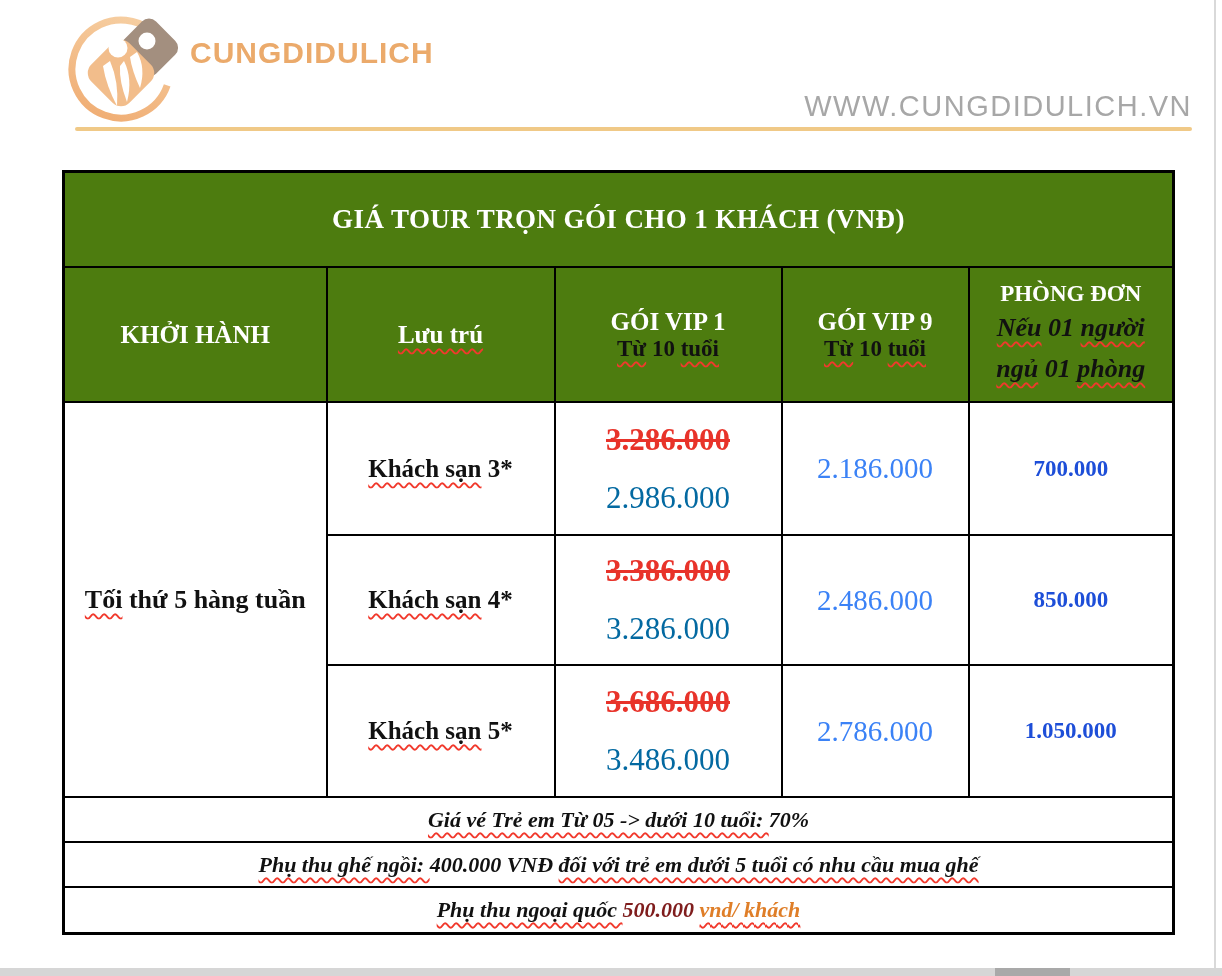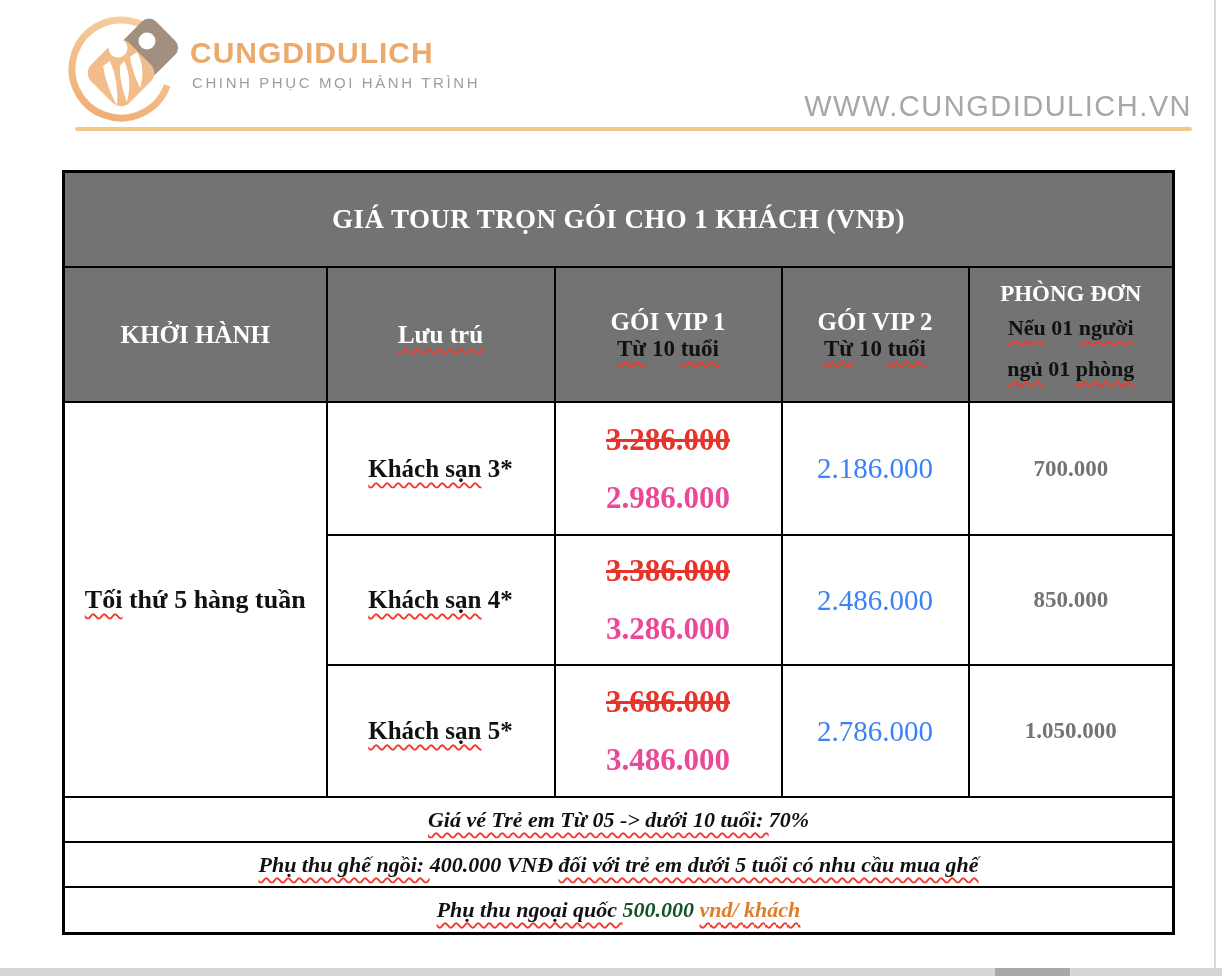--- a/index.html
+++ b/index.html
@@ -34,44 +34,44 @@
   }
   table.price td{border:2px solid #000;text-align:center;vertical-align:middle;padding:0;overflow:hidden;}
   .row-title td{height:93px;}
   .row-header td{height:133px;}
   .row-d1 td{height:131px;}
   .row-d2 td{height:128px;}
   .row-d3 td{height:130px;}
   .row-n1 td{height:43px;}
   .row-n2 td{height:43px;margin-top:22px;}
   .row-n3 td{height:44px;}
-  .orange-bg{background:#737373;}
+  .orange-bg{background:#4d7c0f;}
   .title-cell{color:#ffffff;font-size:27px;font-weight:bold;letter-spacing:0.4px;}
   .hwhite{color:#ffffff;font-size:25px;font-weight:bold;}
   .hblack{color:#111111;font-size:23px;font-weight:bold;}
   .hwhite-sm{color:#ffffff;font-size:23px;font-weight:bold;}
-  .hblack-sm{color:#111111;font-size:22px;font-weight:bold;line-height:41px;}
+  .hblack-sm{color:#111111;font-size:26px;font-weight:bold;line-height:41px;font-style:italic;}
   .depart-cell{font-size:26px;font-weight:bold;color:#111111;}
   .hotel-cell{font-size:25px;font-weight:bold;color:#111111;margin-left:10px;}
   .old-price{
     color:#E8332A;font-size:31px;font-weight:bold;
     text-decoration:line-through;text-decoration-thickness:3px;
     margin-bottom:22px;
   }
-  .new-price{color:#ec4899;font-size:31px;font-weight:bold;}
+  .new-price{color:#0369a1;font-size:31px;font-weight:normal;}
   .vip2-price{color:#3b82f6;font-size:29px;font-weight:normal;}
-  .single-price{color:#737373;font-size:23px;font-weight:bold;}
+  .single-price{color:#1d4ed8;font-size:23px;font-weight:bold;}
   .note-cell{font-size:22px;font-weight:bold;font-style:italic;color:#111111;}
   
   .wavy{
     text-decoration-line:underline;text-decoration-style:wavy;
     text-decoration-color:#F1392C;text-decoration-thickness:2px;
     text-underline-offset:5px;text-decoration-skip-ink:none;
   }
-  .orange{color:#14532d;}
+  .orange{color:#7f1d1d;}
   .orange.wavy{color:#DF7E28;}
   
   .hscroll-track{position:absolute;left:0;top:968px;width:1222px;height:8px;background:#D6D6D6;}
   .hscroll-thumb{position:absolute;left:995px;top:0;width:75px;height:8px;background:#A9A9A9;}
 </style>
 </head>
 <body>
 
 <div class="page">
 
@@ -85,21 +85,20 @@
     <circle cx="55" cy="61" r="49" fill="none" stroke="url(#lgArc)" stroke-width="7" stroke-dasharray="245 63" stroke-dashoffset="-38" transform="rotate(-25 55 61)"></circle>
     <rect x="60" y="16" width="47" height="47" rx="10" fill="#A38F7F" transform="rotate(45 83 39)"></rect>
     <rect x="28" y="38" width="54" height="54" rx="12" fill="#F2BD8B" transform="rotate(45 55 65)"></rect>
     <circle cx="81" cy="33" r="8.5" fill="#ffffff"></circle>
     <circle cx="52" cy="40" r="9.5" fill="#ffffff"></circle>
     <path d="M71 44 Q80 60 74 80 Q66 63 64 49 Z" fill="#ffffff"></path>
     <path d="M44 53 Q53 74 51 98 Q40 77 37 58 Z" fill="#ffffff"></path>
     <path d="M58 53 Q67 71 61 94 Q53 73 54 58 Z" fill="#ffffff"></path>
   </svg>
   <div class="brand">CUNGDIDULICH</div>
-  <div class="tagline">CHINH PHỤC MỌI HÀNH TRÌNH</div>
   <div class="website">WWW.CUNGDIDULICH.VN</div>
   <div class="separator"></div>
 
   <table class="price">
     <colgroup>
       <col style="width:263px">
         <col style="width:228px">
         <col style="width:227px">
         <col style="width:187px">
         <col style="width:205px">
@@ -113,21 +112,21 @@
         <div class="hwhite">KHỞI HÀNH</div>
       </td>
       <td class="orange-bg">
         <div class="hwhite wavy">Lưu trú</div>
       </td>
       <td class="orange-bg">
         <div class="hwhite">GÓI VIP 1</div>
         <div class="hblack"><span class="wavy">Từ</span><span> 10 </span><span class="wavy">tuổi</span></div>
       </td>
       <td class="orange-bg">
-        <div class="hwhite">GÓI VIP 2</div>
+        <div class="hwhite">GÓI VIP 9</div>
         <div class="hblack"><span class="wavy">Từ</span><span> 10 </span><span class="wavy">tuổi</span></div>
       </td>
       <td class="orange-bg">
         <div class="hwhite-sm">PHÒNG ĐƠN</div>
         <div class="hblack-sm"><span class="wavy">Nếu</span><span> 01 </span><span class="wavy">người</span></div>
         <div class="hblack-sm"><span class="wavy">ngủ</span><span> 01 </span><span class="wavy">phòng</span></div>
       </td>
     </tr>
     <tr class="row-d1">
       <td rowspan="3" class="depart-cell"><span class="wavy">Tối</span><span> thứ 5 hàng tuần</span></td>

